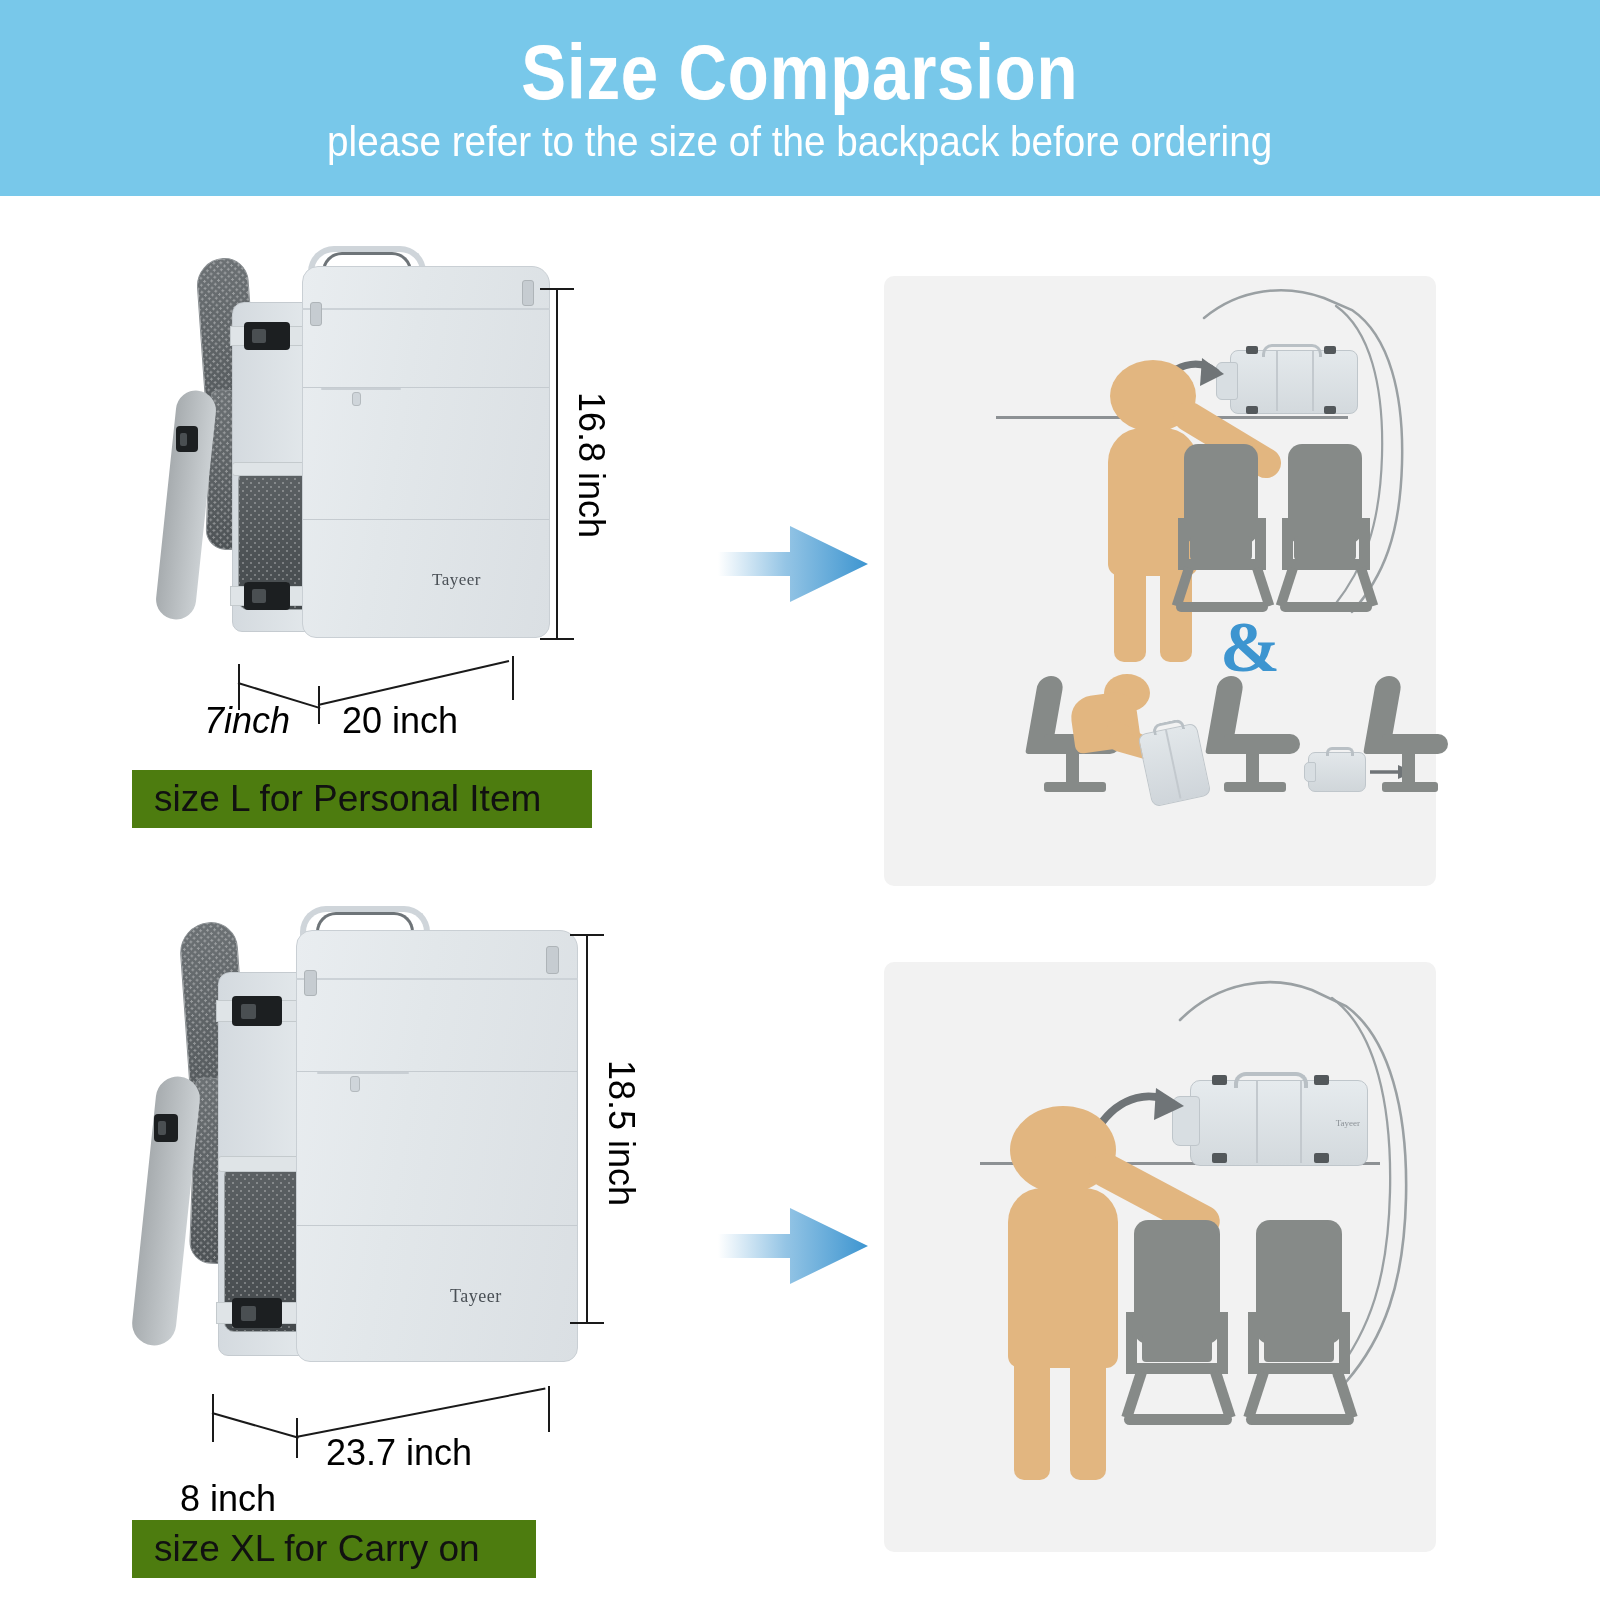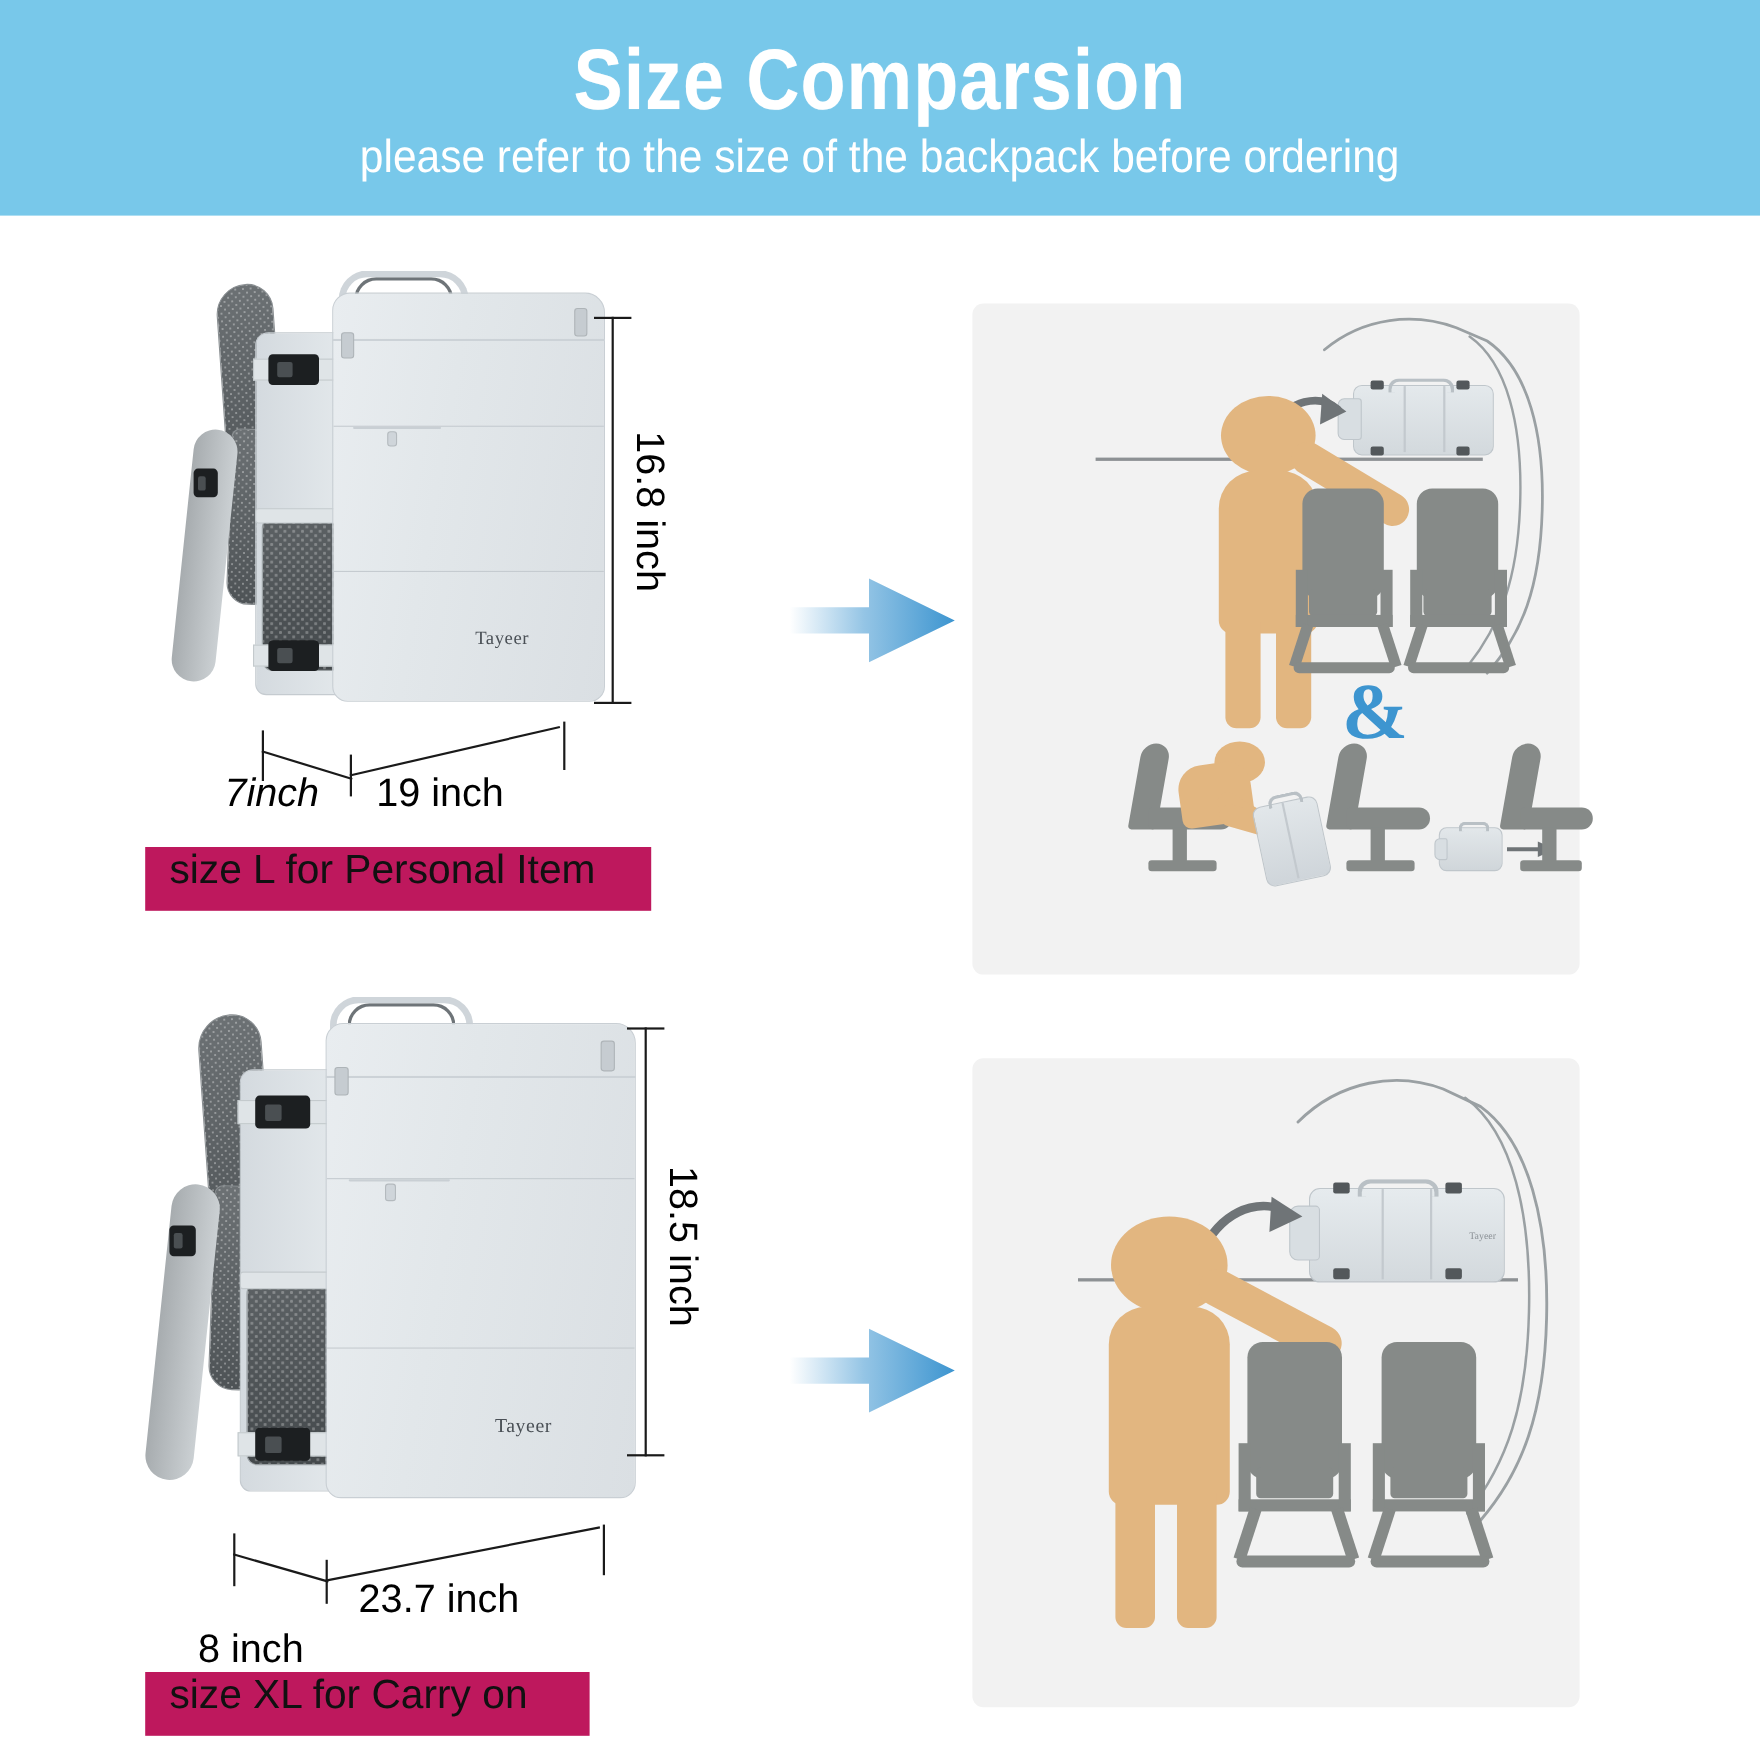--- a/index.html
+++ b/index.html
@@ -33,24 +33,24 @@
     line-height:1.0;
     transform:scaleX(0.92);
   }
   .panel{
     position:absolute;
     background:#f2f2f2;
     border-radius:10px;
   }
   .badge{
     position:absolute;
-    background:#be185d;
+    background:#4d7c0f;
     color:#111111;
     font-size:37px;
-    display:flex;align-items:flex-start;
+    display:flex;align-items:center;
     padding:0 22px;
     box-sizing:border-box;
     white-space:nowrap;
   }
   
   .dim{
     position:absolute;
     color:#000;
     font-size:36px;
     white-space:nowrap;
@@ -216,21 +216,21 @@
     <div class="dim dim-v" style="left:612px;top:392px;">16.8 inch</div>
   </div>
 
   <div>
     <div class="line vline" style="left:238px;top:664px;height:46px;"></div>
     <div class="line vline" style="left:318px;top:686px;height:38px;"></div>
     <div class="line vline" style="left:512px;top:656px;height:44px;"></div>
     <div class="slant" style="left:238px;top:682px;width:86px;transform:rotate(17deg);"></div>
     <div class="slant" style="left:318px;top:704px;width:196px;transform:rotate(-13deg);"></div>
     <div class="dim" style="left:204px;top:700px;font-style:italic;">7inch</div>
-    <div class="dim" style="left:342px;top:700px;">19 inch</div>
+    <div class="dim" style="left:342px;top:700px;">20 inch</div>
   </div>
 
   <div class="badge" style="left:132px;top:770px;width:460px;height:58px;">
     <span>size L for Personal Item</span>
   </div>
 
   <div class="arrow-blue" style="left:718px;top:518px;width:180px;height:92px;">
     <svg width="180" height="92" viewBox="0 0 180 92">
       <defs>
         <linearGradient id="ag1" x1="0" y1="0" x2="1" y2="0">

